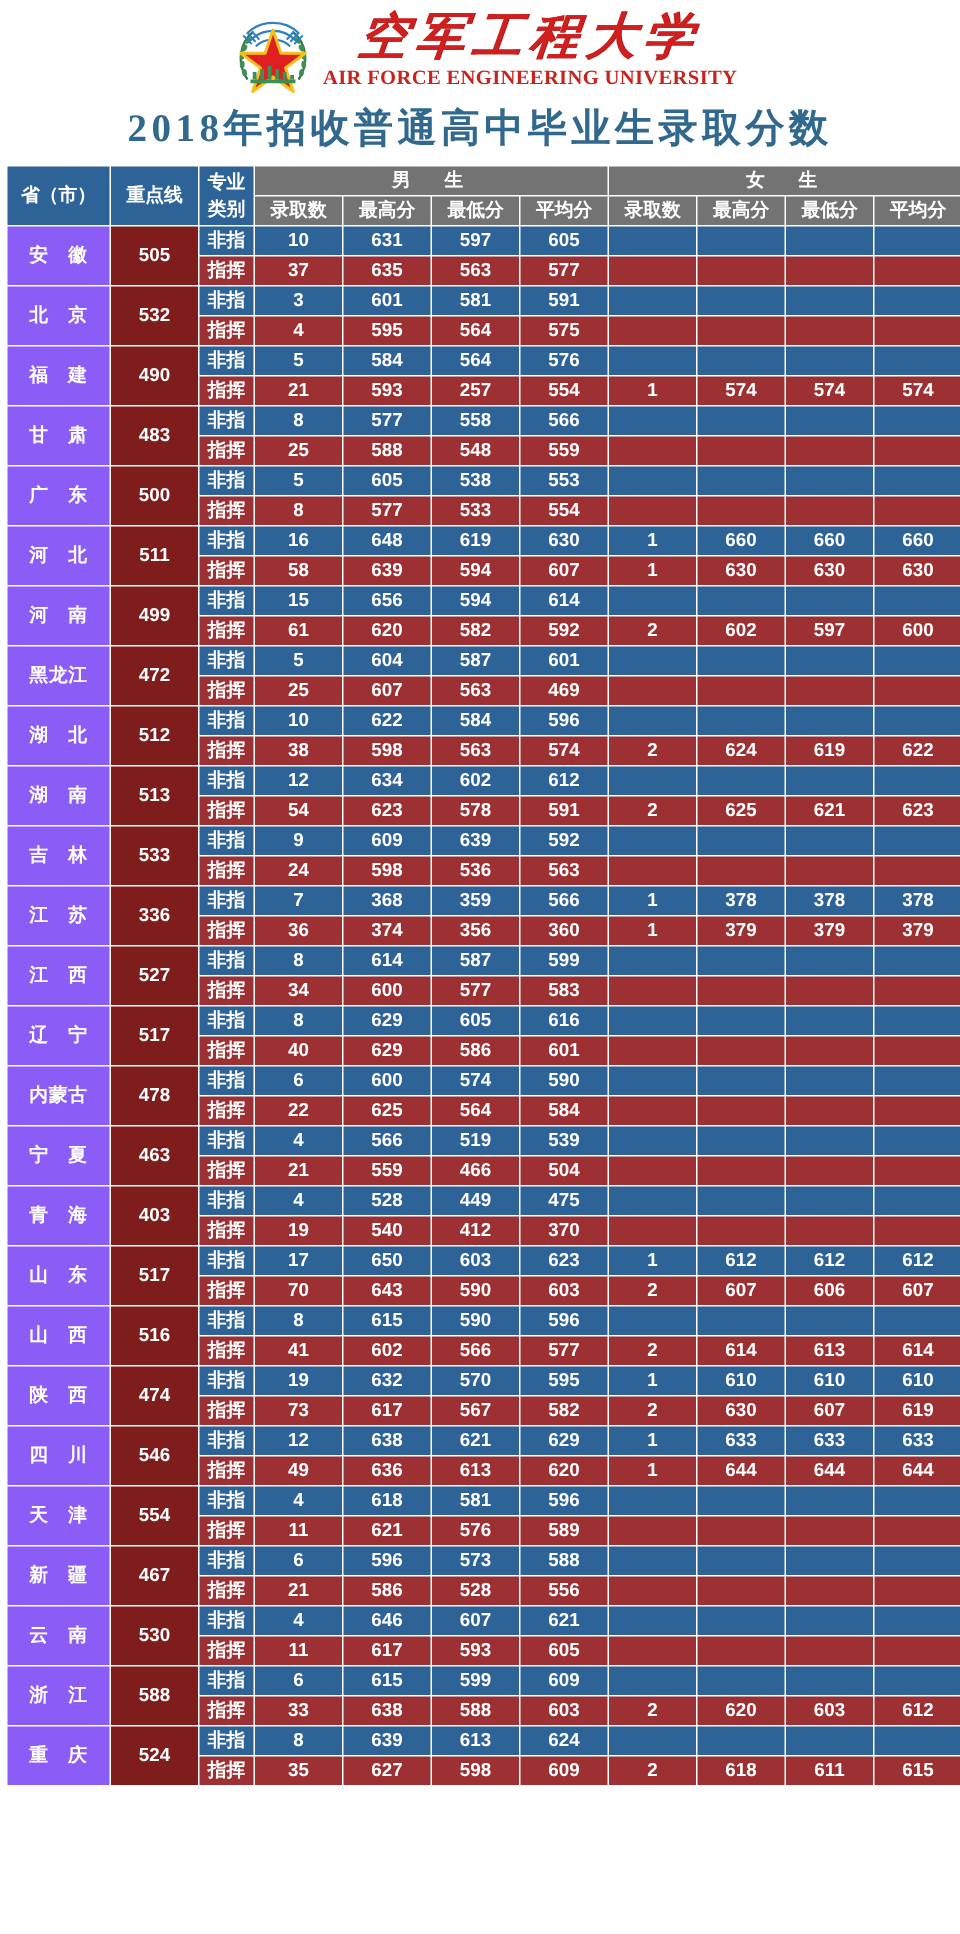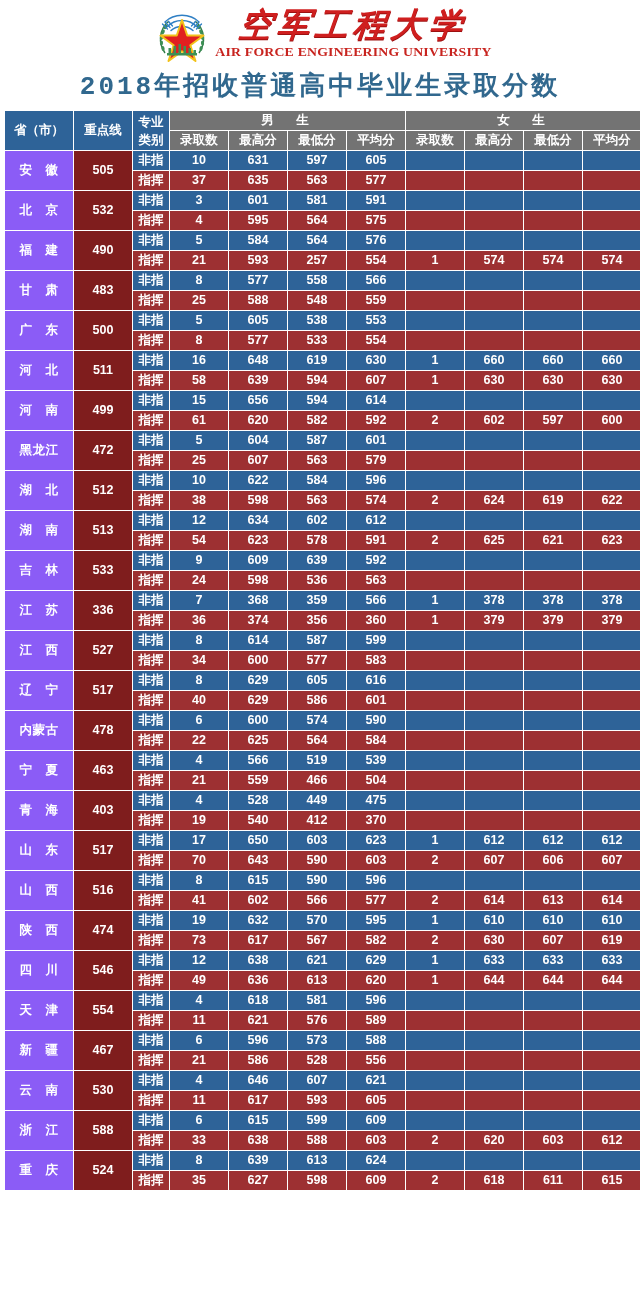--- a/index.html
+++ b/index.html
@@ -63,21 +63,21 @@
     color:#c8241f;
     letter-spacing:0.2px;
     white-space:nowrap;
     margin-top:3px;
     transform:scaleX(1.02);
   }
 
   
   .doc-title{
     text-align:center;
-    font-family:Liberation Mono, monospace;
+    font-family:Liberation Serif, serif;
     font-size:26px;
     font-weight:bold;
     color:#31688e;
     letter-spacing:3px;
     margin:4px 0 7px 0;
     white-space:nowrap;
   }
 
   
   .tbl-wrap{padding:0 4px;box-sizing:border-box;}
@@ -112,20 +112,21 @@
     height:38px;
     line-height:19px;
   }
   .h-grp{letter-spacing:5px;}
   .two-line{
     display:flex;
     flex-direction:column;
     justify-content:center;
     height:38px;
     line-height:18px;
+    font-family:Liberation Mono, monospace;
   }
   
   td.blue{background:#2e6398;}
   td.red{background:#9d3032;}
   td.prov{
     background:#8b5cf6;
     font-size:13px;
     letter-spacing:0.5px;
   }
   td.prov .pname{
@@ -424,21 +425,21 @@
             <td class="blue"></td>
             <td class="blue"></td>
             <td class="blue"></td>
             <td class="blue"></td>
           </tr>
           <tr>
             <td class="red cat">指挥</td>
             <td class="red">25</td>
             <td class="red">607</td>
             <td class="red">563</td>
-            <td class="red">579</td>
+            <td class="red">469</td>
             <td class="red"></td>
             <td class="red"></td>
             <td class="red"></td>
             <td class="red"></td>
           </tr>
           <tr>
             <td class="prov" rowspan="2"><span class="pname">湖　北</span></td>
             <td class="line" rowspan="2">512</td>
             <td class="blue cat">非指</td>
             <td class="blue">10</td>

